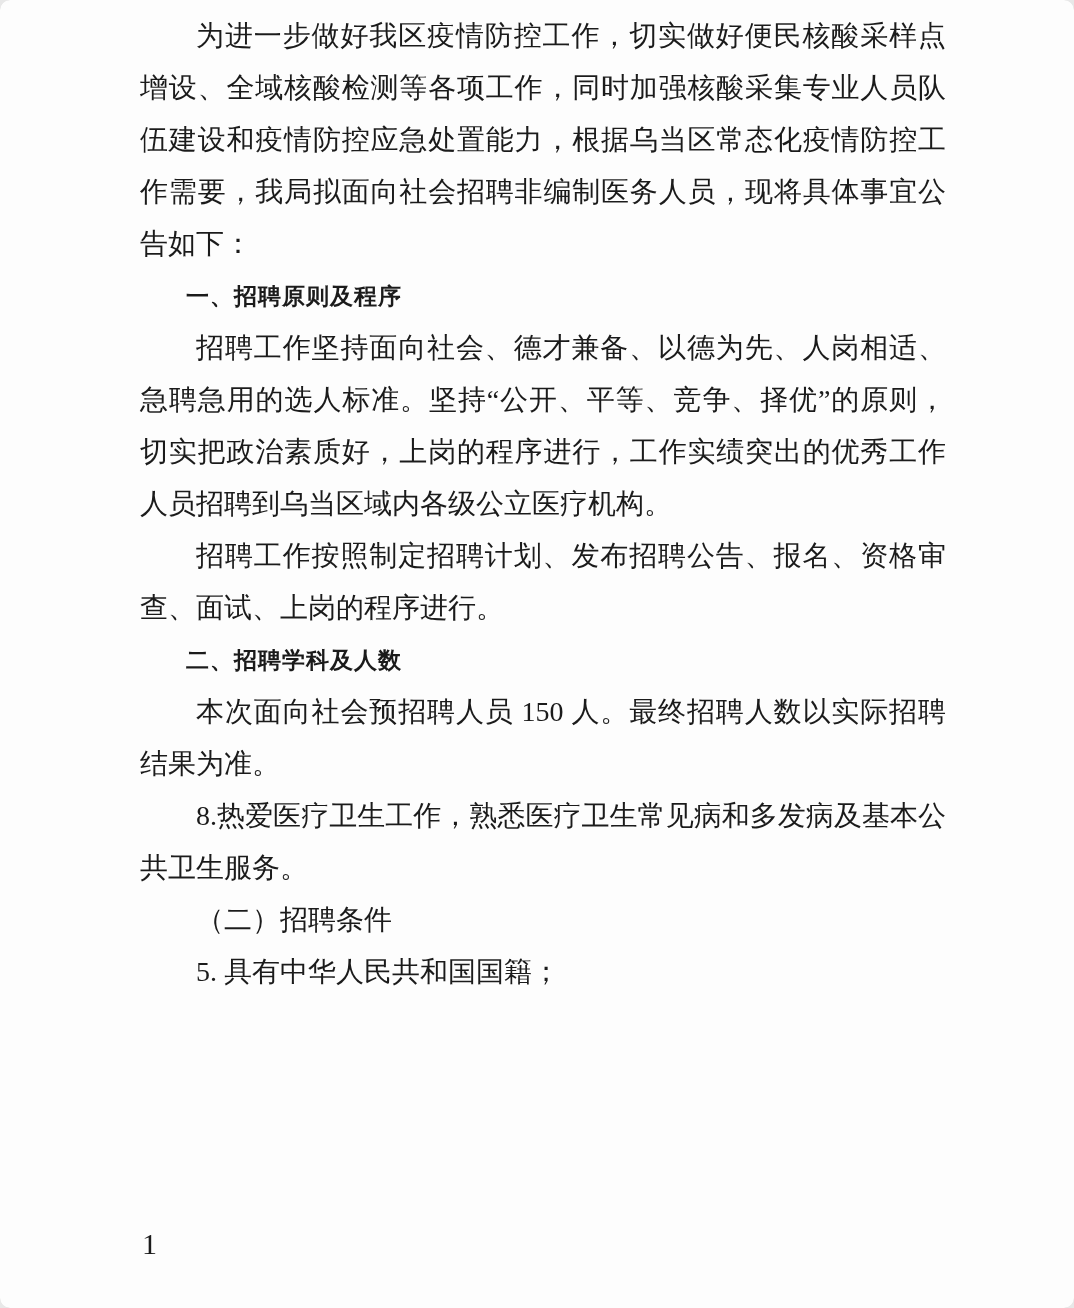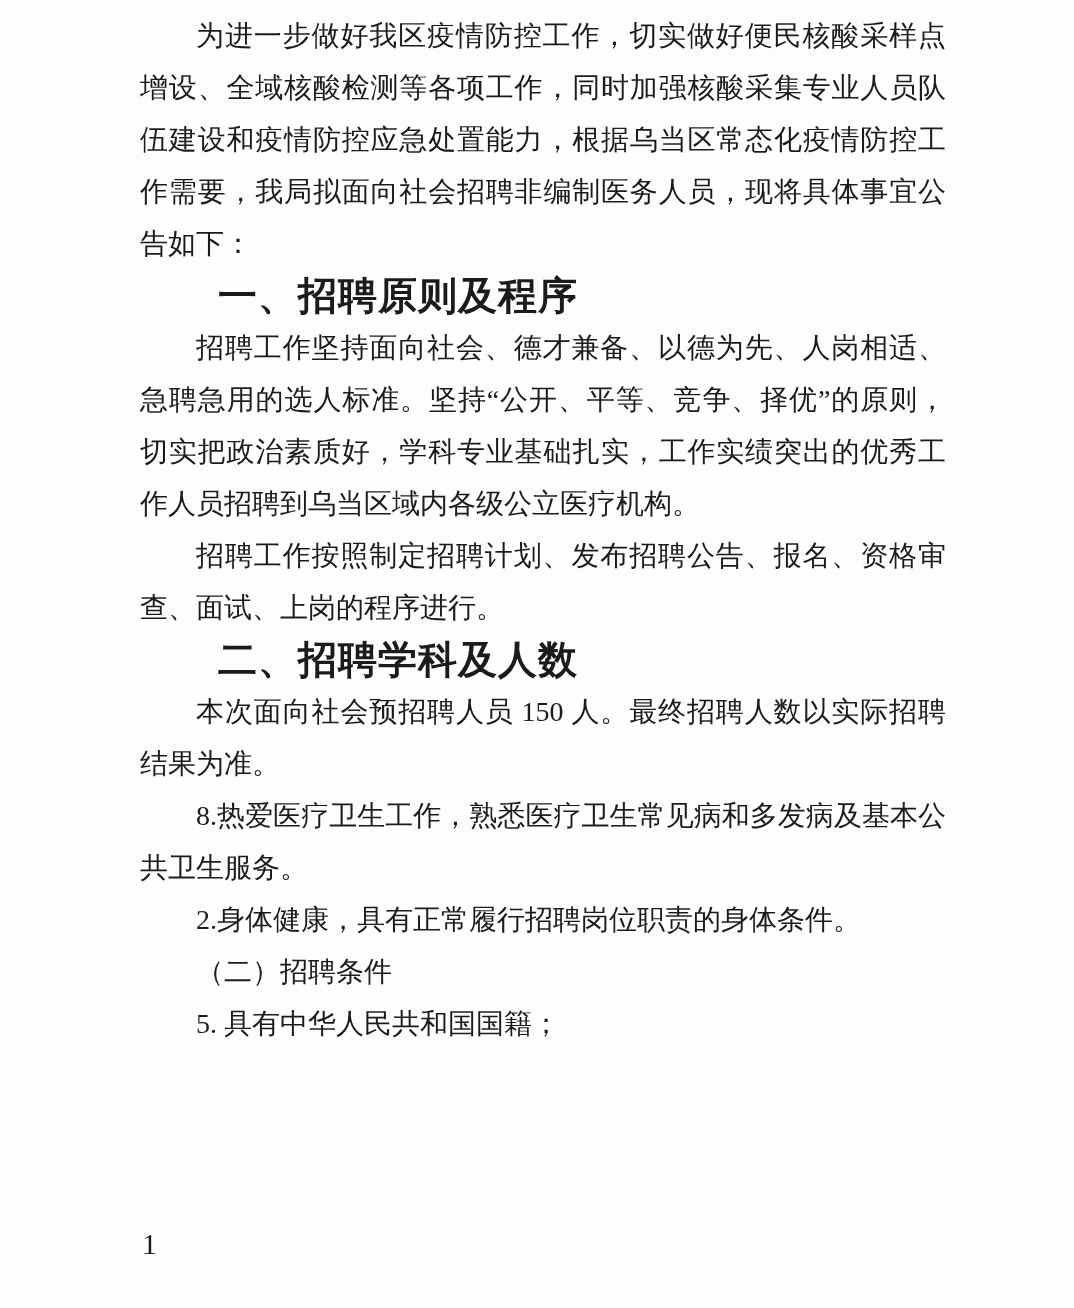--- a/index.html
+++ b/index.html
@@ -1,15 +1,15 @@
 <!DOCTYPE html>
 <html lang="zh"><head>
 <meta charset="utf-8">
 <style>
-  * { margin: 0; padding: 0; box-sizing: border-box; }
+  * { margin: 0; padding: 0; box-sizing: border-box; border-radius: 10px; }
   html, body { background: #e8e8e8; }
   .doc-page {
     position: relative;
     width: 1074px;
     height: 1308px;
     margin: 0 auto;
     background: #fdfdfd;
     color: #1b1b1b;
     overflow: hidden;
   }
@@ -25,44 +25,43 @@
     line-height: 52px;
     text-align: justify;
     text-justify: inter-ideograph;
     text-indent: 2em;
     color: #1b1b1b;
     word-break: break-all;
   }
   .para.heading {
     font-family: "Liberation Sans", "DejaVu Sans", sans-serif;
     font-weight: 700;
-    font-size: 39px;
+    font-size: 23px;
     text-align: left;
     letter-spacing: 1px;
   }
   .page-number {
     position: absolute;
     left: 142px;
     top: 1226px;
     font-family: "Liberation Serif", "DejaVu Serif", serif;
     font-size: 30px;
     line-height: 36px;
     color: #1b1b1b;
   }
 </style>
 </head>
 <body>
 
 <div class="doc-page">
   <div class="doc-content">
     <p class="para">为进一步做好我区疫情防控工作，切实做好便民核酸采样点增设、全域核酸检测等各项工作，同时加强核酸采集专业人员队伍建设和疫情防控应急处置能力，根据乌当区常态化疫情防控工作需要，我局拟面向社会招聘非编制医务人员，现将具体事宜公告如下：</p>
     <p class="para heading">一、招聘原则及程序</p>
-    <p class="para">招聘工作坚持面向社会、德才兼备、以德为先、人岗相适、急聘急用的选人标准。坚持“公开、平等、竞争、择优”的原则，切实把政治素质好，学科专业基础扎实，工作实绩突出的优秀工作人员招聘到乌当区域内各级公立医疗机构。</p>
+    <p class="para">招聘工作坚持面向社会、德才兼备、以德为先、人岗相适、急聘急用的选人标准。坚持“公开、平等、竞争、择优”的原则，切实把政治素质好，上岗的程序进行，工作实绩突出的优秀工作人员招聘到乌当区域内各级公立医疗机构。</p>
     <p class="para">招聘工作按照制定招聘计划、发布招聘公告、报名、资格审查、面试、上岗的程序进行。</p>
     <p class="para heading">二、招聘学科及人数</p>
     <p class="para">本次面向社会预招聘人员 150 人。最终招聘人数以实际招聘结果为准。</p>
     <p class="para">8.热爱医疗卫生工作，熟悉医疗卫生常见病和多发病及基本公共卫生服务。</p>
-    <p class="para">2.身体健康，具有正常履行招聘岗位职责的身体条件。</p>
     <p class="para">（二）招聘条件</p>
     <p class="para">5. 具有中华人民共和国国籍；</p>
   </div>
   <div class="page-number">1</div>
 </div>
 
 </body></html>

